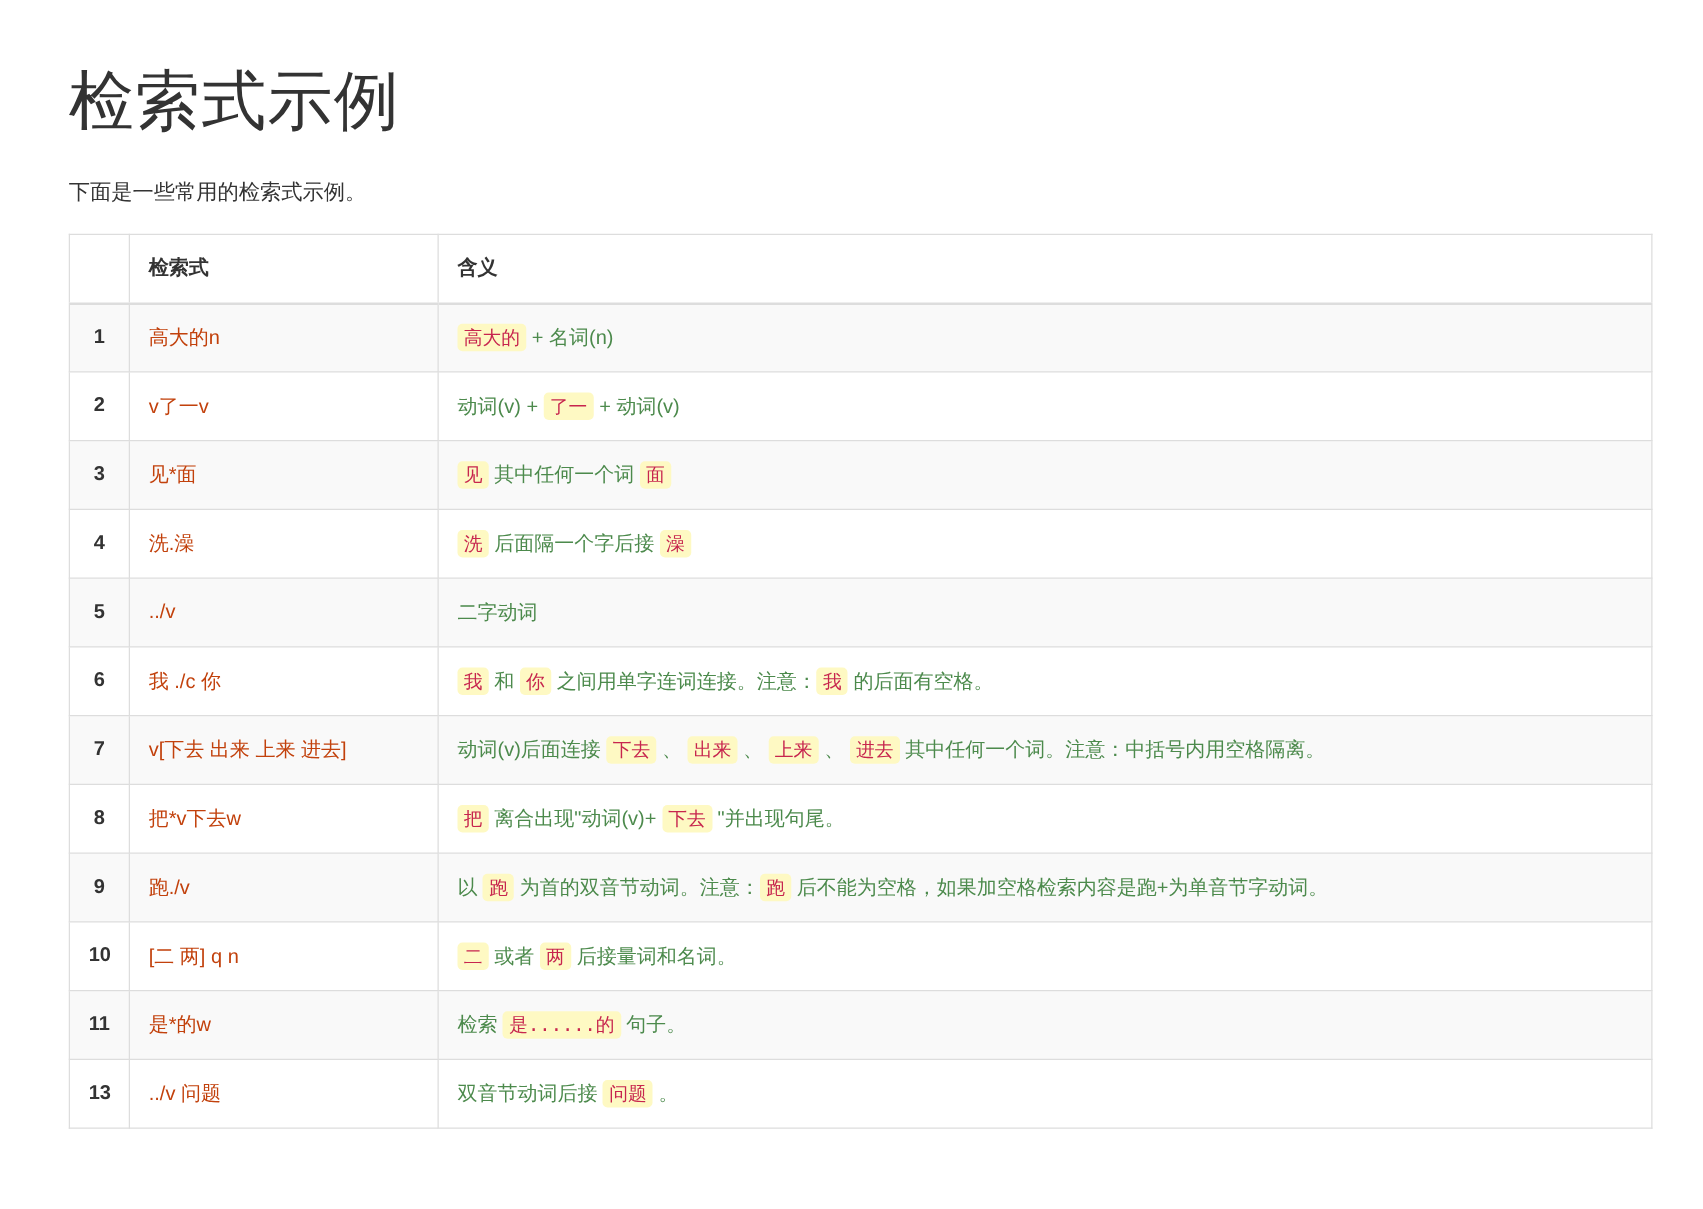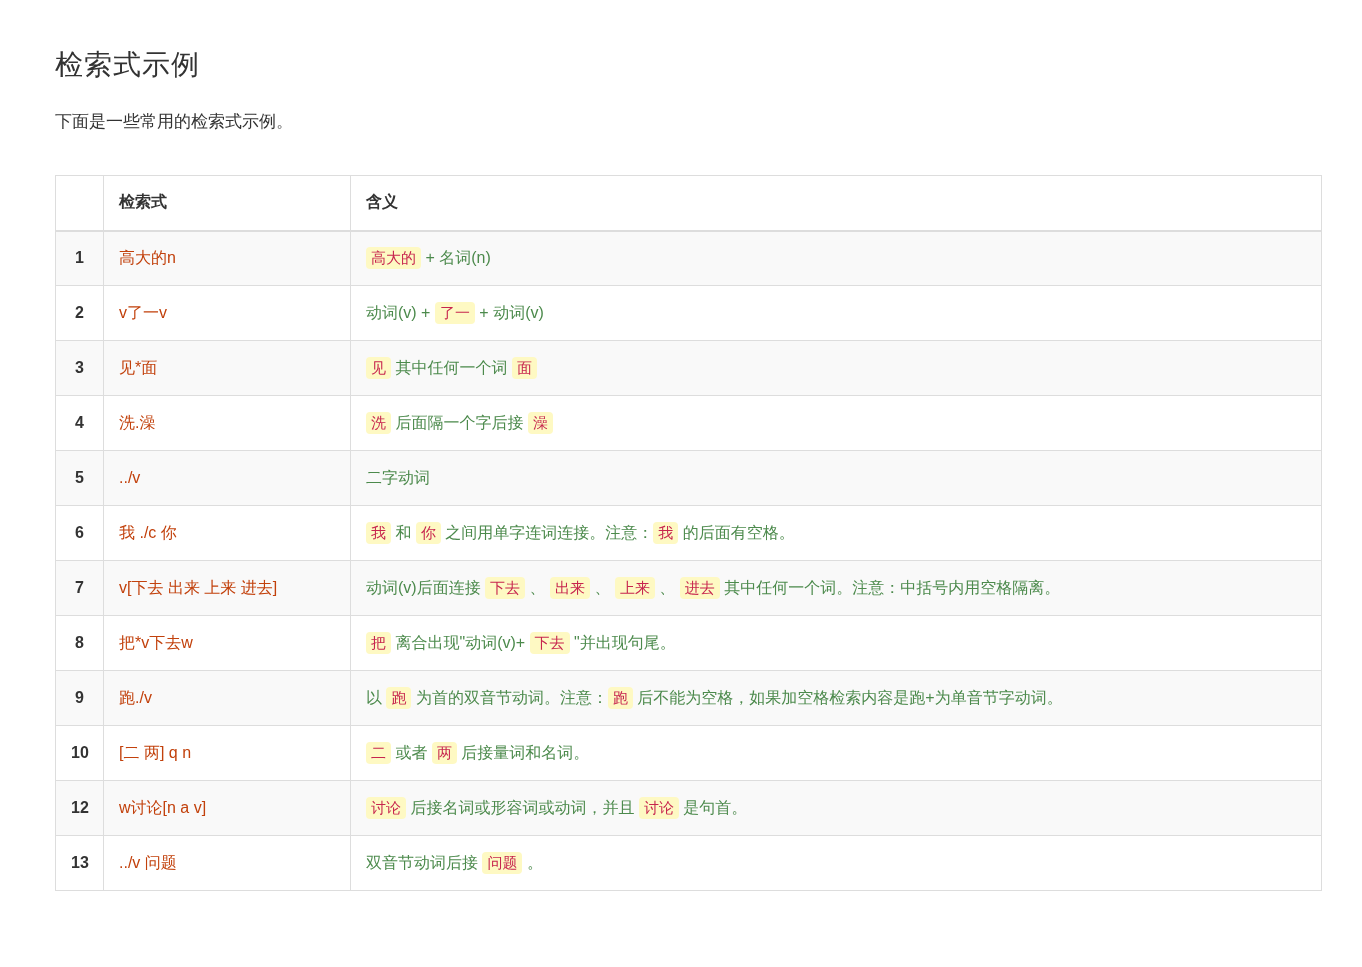--- a/index.html
+++ b/index.html
@@ -9,30 +9,30 @@
     background: #ffffff;
     font-family: "Liberation Sans", "DejaVu Sans", sans-serif;
     color: #333;
   }
   .page {
     width: 1362px;
     min-height: 967px;
     padding: 22px 40px 20px 55px;
   }
   h1.page-title {
-    font-size: 28px;
+    font-size: 52px;
     font-weight: 400;
     color: #333;
     margin: 24px 0 26px 0;
     letter-spacing: 1px;
   }
   p.page-subtitle {
     font-size: 17px;
     color: #333;
-    margin: 0 0 42px 0;
+    margin: 0 0 22px 0;
   }
   table.examples {
     border-collapse: collapse;
     width: 1267px;
     font-size: 16px;
     table-layout: fixed;
     padding-left: 36px;
   }
   table.examples th,
   table.examples td {
@@ -136,23 +136,23 @@
           <td class="cell-num">9</td>
           <td class="cell-expr">跑./v</td>
           <td class="cell-meaning"><span class="plain">以 </span><code class="tok">跑</code><span class="plain"> 为首的双音节动词。注意：</span><code class="tok">跑</code><span class="plain"> 后不能为空格，如果加空格检索内容是跑+为单音节字动词。</span></td>
         </tr>
         <tr>
           <td class="cell-num">10</td>
           <td class="cell-expr">[二 两] q n</td>
           <td class="cell-meaning"><code class="tok">二</code><span class="plain"> 或者 </span><code class="tok">两</code><span class="plain"> 后接量词和名词。</span></td>
         </tr>
         <tr>
-          <td class="cell-num">12</td>
-          <td class="cell-expr">w讨论[n a v]</td>
-          <td class="cell-meaning"><code class="tok">讨论</code><span class="plain"> 后接名词或形容词或动词，并且 </span><code class="tok">讨论</code><span class="plain"> 是句首。</span></td>
+          <td class="cell-num">11</td>
+          <td class="cell-expr">是*的w</td>
+          <td class="cell-meaning"><span class="plain">检索 </span><code class="tok">是......的</code><span class="plain"> 句子。</span></td>
         </tr>
         <tr>
           <td class="cell-num">13</td>
           <td class="cell-expr">../v 问题</td>
           <td class="cell-meaning"><span class="plain">双音节动词后接 </span><code class="tok">问题</code><span class="plain"> 。</span></td>
         </tr>
       </tbody>
   </table>
 </div>
 

